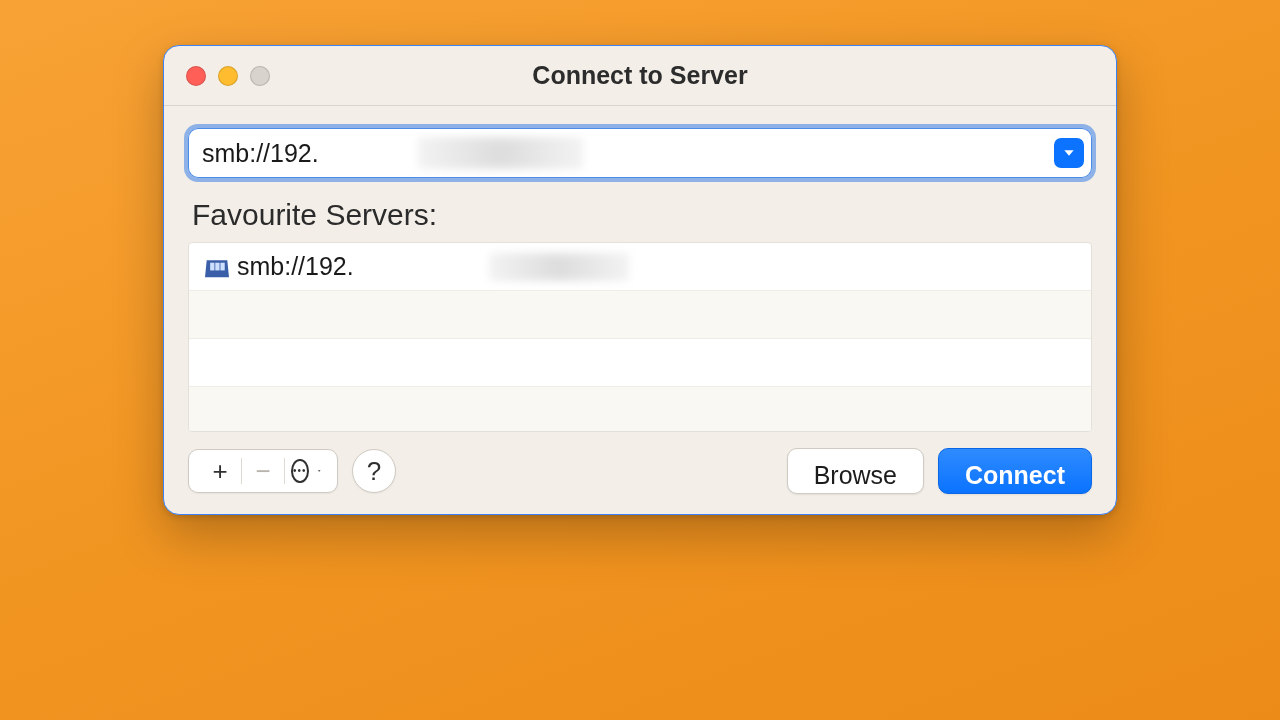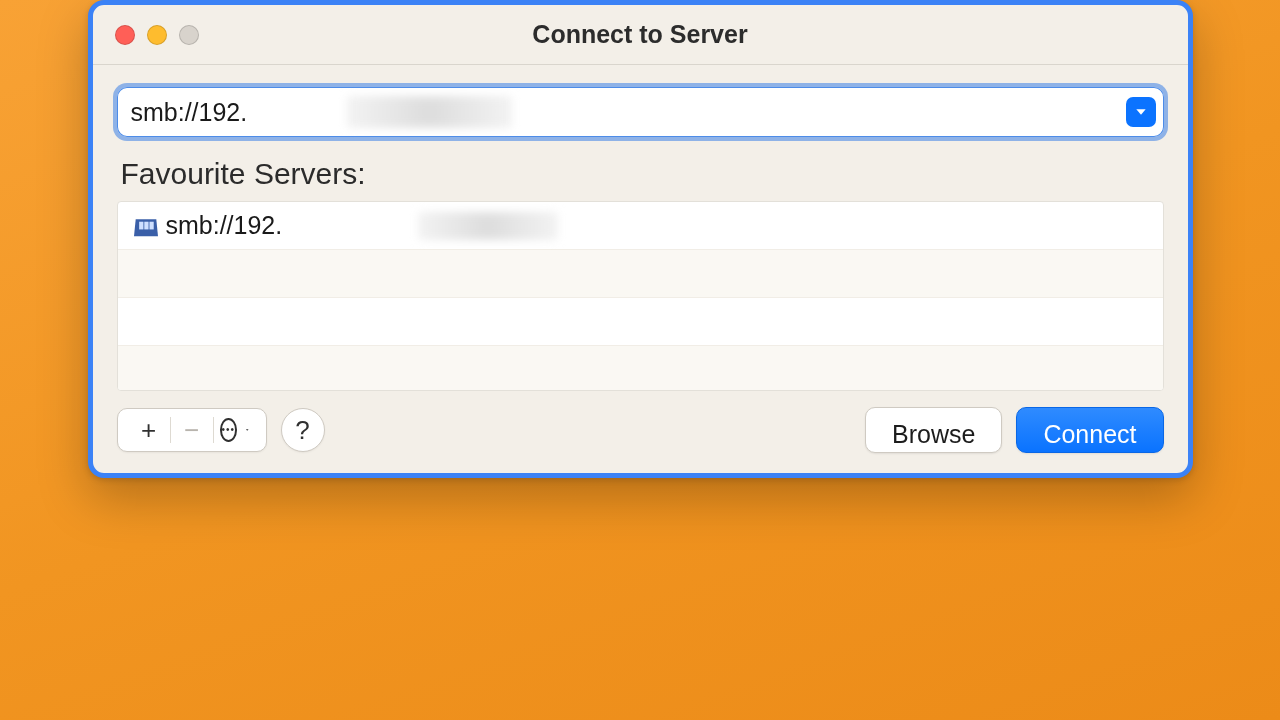--- a/index.html
+++ b/index.html
@@ -1,17 +1,17 @@
 <!DOCTYPE html>
 <html><head>
 <meta charset="utf-8">
 <style>
   *{box-sizing:border-box;margin:0;padding:0;font-family:-apple-system,BlinkMacSystemFont,"Helvetica Neue",Arial,sans-serif}
   body{width:1280px;height:720px;overflow:hidden;background:linear-gradient(160deg,#f8a235 0%,#f19521 50%,#ec8b18 100%);display:flex;align-items:flex-start;justify-content:center}
-  .window{width:1105px;background:#f3efe8;border-radius:16px;border:5px solid #3b82f6;box-shadow:0 20px 50px rgba(0,0,0,.25),0 2px 6px rgba(0,0,0,.15);overflow:hidden}
+  .window{margin-top:45px;width:954px;background:#f3efe8;border-radius:16px;border:1px solid #3b82f6;box-shadow:0 20px 50px rgba(0,0,0,.25),0 2px 6px rgba(0,0,0,.15);overflow:hidden}
   .titlebar{height:60px;display:flex;align-items:center;position:relative;border-bottom:1px solid #d9d5cd}
   .traffic{position:absolute;left:22px;top:50%;transform:translateY(-50%);display:flex;gap:12px}
   .tl{width:20px;height:20px;border-radius:50%;border:1px solid rgba(0,0,0,.15)}
   .tl.red{background:#ff5f57}
   .tl.yellow{background:#febc2e}
   .tl.grey{background:#d8d3cc}
   .title{flex:1;text-align:center;font-size:25px;font-weight:700;color:#2c2c2c}
   .content{padding:22px 24px 20px 24px}
   .addr-wrap{position:relative;border-radius:10px;box-shadow:0 0 0 4px rgba(58,127,230,.55),0 0 0 1px rgba(58,127,230,.9) inset;background:#fff;height:50px;display:flex;align-items:center;padding:0 54px 0 14px}
   .addr-input{border:none;outline:none;width:100%;font-size:25px;color:#1a1a1a;background:transparent}
@@ -27,21 +27,21 @@
   .fav-row .blur2{position:absolute;left:300px;width:140px;height:28px;border-radius:4px;background:radial-gradient(circle,#dcdcdc 0%,#e6e6e6 40%,#f3f3f3 100%);filter:blur(4px)}
   .footer{margin-top:16px;display:flex;align-items:center;gap:14px}
   .seg-group{display:flex;align-items:center;height:44px;background:#fff;border:1px solid #cfcac2;border-radius:10px;padding:0 10px;box-shadow:0 1px 2px rgba(0,0,0,.05)}
   .seg-btn{width:42px;height:44px;display:flex;align-items:center;justify-content:center;font-size:26px;color:#303030;cursor:pointer}
   .seg-btn.disabled{color:#b8b4ad;cursor:default}
   .seg-sep{width:1px;height:26px;background:#dedad2}
   .more-group{display:flex;align-items:center;gap:4px;padding:0 6px}
   .round-btn{width:44px;height:44px;border-radius:50%;background:#fff;border:1px solid #cfcac2;display:flex;align-items:center;justify-content:center;font-size:26px;color:#303030;cursor:pointer;box-shadow:0 1px 2px rgba(0,0,0,.05)}
   .spacer{flex:1}
   .btn{height:46px;padding:12px 26px;border-radius:10px;font-size:25px;border:1px solid #cfcac2;background:#fff;color:#1c1c1c;cursor:pointer;box-shadow:0 1px 2px rgba(0,0,0,.08)}
-  .btn.primary{background:linear-gradient(180deg,#2f8bff 0%,#0a73ff 100%);border:1px solid #0a67e6;color:#fff;font-weight:400}
+  .btn.primary{background:linear-gradient(180deg,#2f8bff 0%,#0a73ff 100%);border:1px solid #0a67e6;color:#fff;font-weight:700}
   .ellipsis-ico{width:24px;height:24px;border:2.5px solid #303030;border-radius:50%;display:flex;align-items:center;justify-content:center;position:relative}
   .ellipsis-ico::before{content:"•••";font-size:10px;letter-spacing:1px;color:#303030;line-height:0}
   .chev-mini{margin-left:4px}
 </style>
 </head>
 <body>
 
 <div class="window">
 
   <div class="titlebar">

